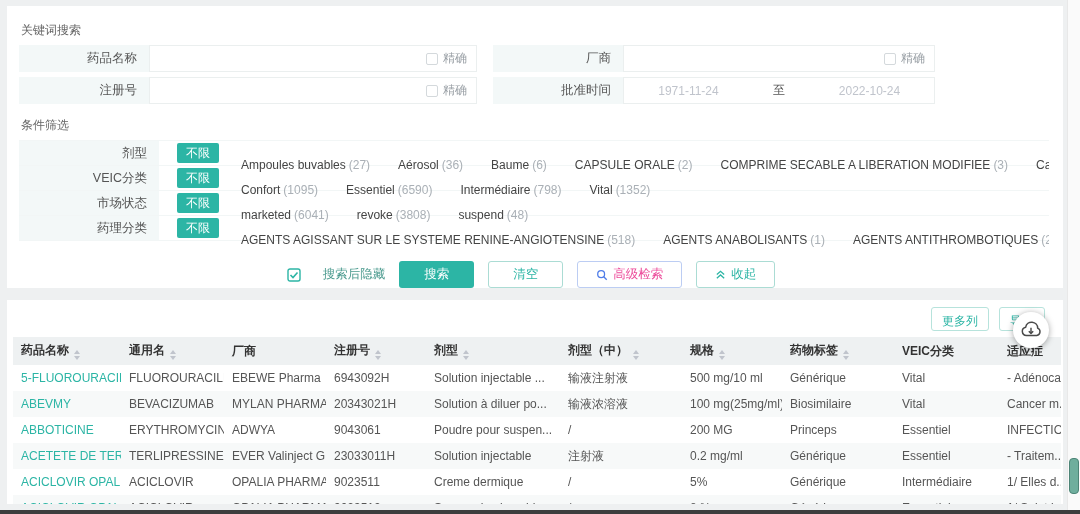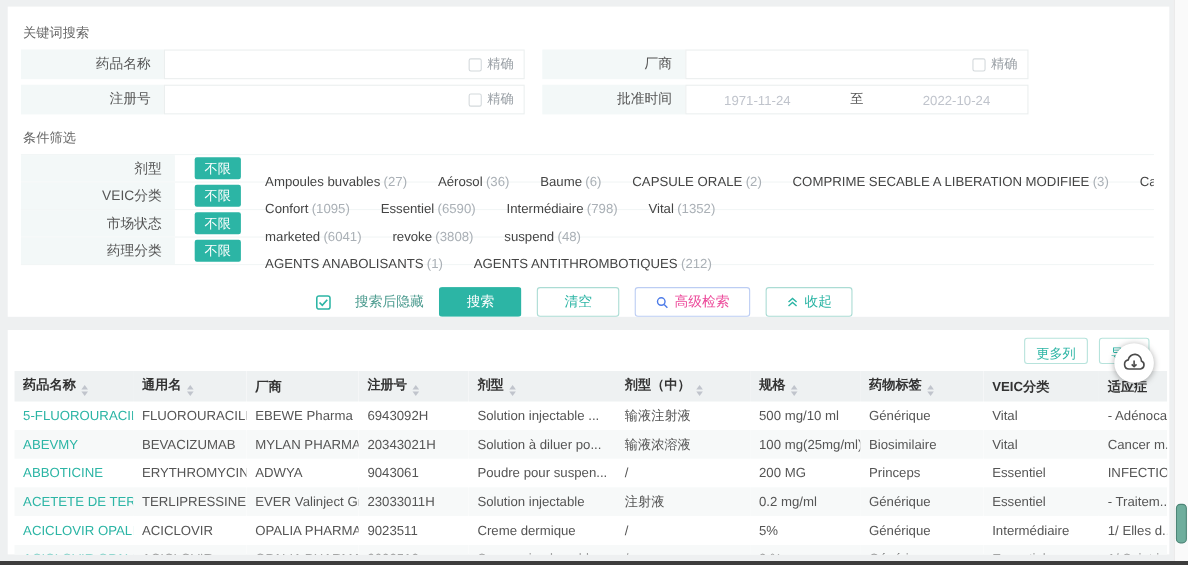--- a/index.html
+++ b/index.html
@@ -170,20 +170,21 @@
         <span class="chip-all">不限</span>
         <span class="opt"><span>marketed</span><span class="opt-count">(6041)</span></span>
         <span class="opt"><span>revoke</span><span class="opt-count">(3808)</span></span>
         <span class="opt"><span>suspend</span><span class="opt-count">(48)</span></span>
       </div>
     </div>
     <div class="filter-row">
       <div class="filter-label">药理分类</div>
       <div class="filter-opts">
         <span class="chip-all">不限</span>
+        <span class="opt"><span>AGENTS AGISSANT SUR LE SYSTEME RENINE-ANGIOTENSINE</span><span class="opt-count">(518)</span></span>
         <span class="opt"><span>AGENTS ANABOLISANTS</span><span class="opt-count">(1)</span></span>
         <span class="opt"><span>AGENTS ANTITHROMBOTIQUES</span><span class="opt-count">(212)</span></span>
 
       </div>
     </div>
   </div>
 
   <div class="actions">
     <label class="hide-check">
       <svg width="14" height="14" viewBox="0 0 14 14">

